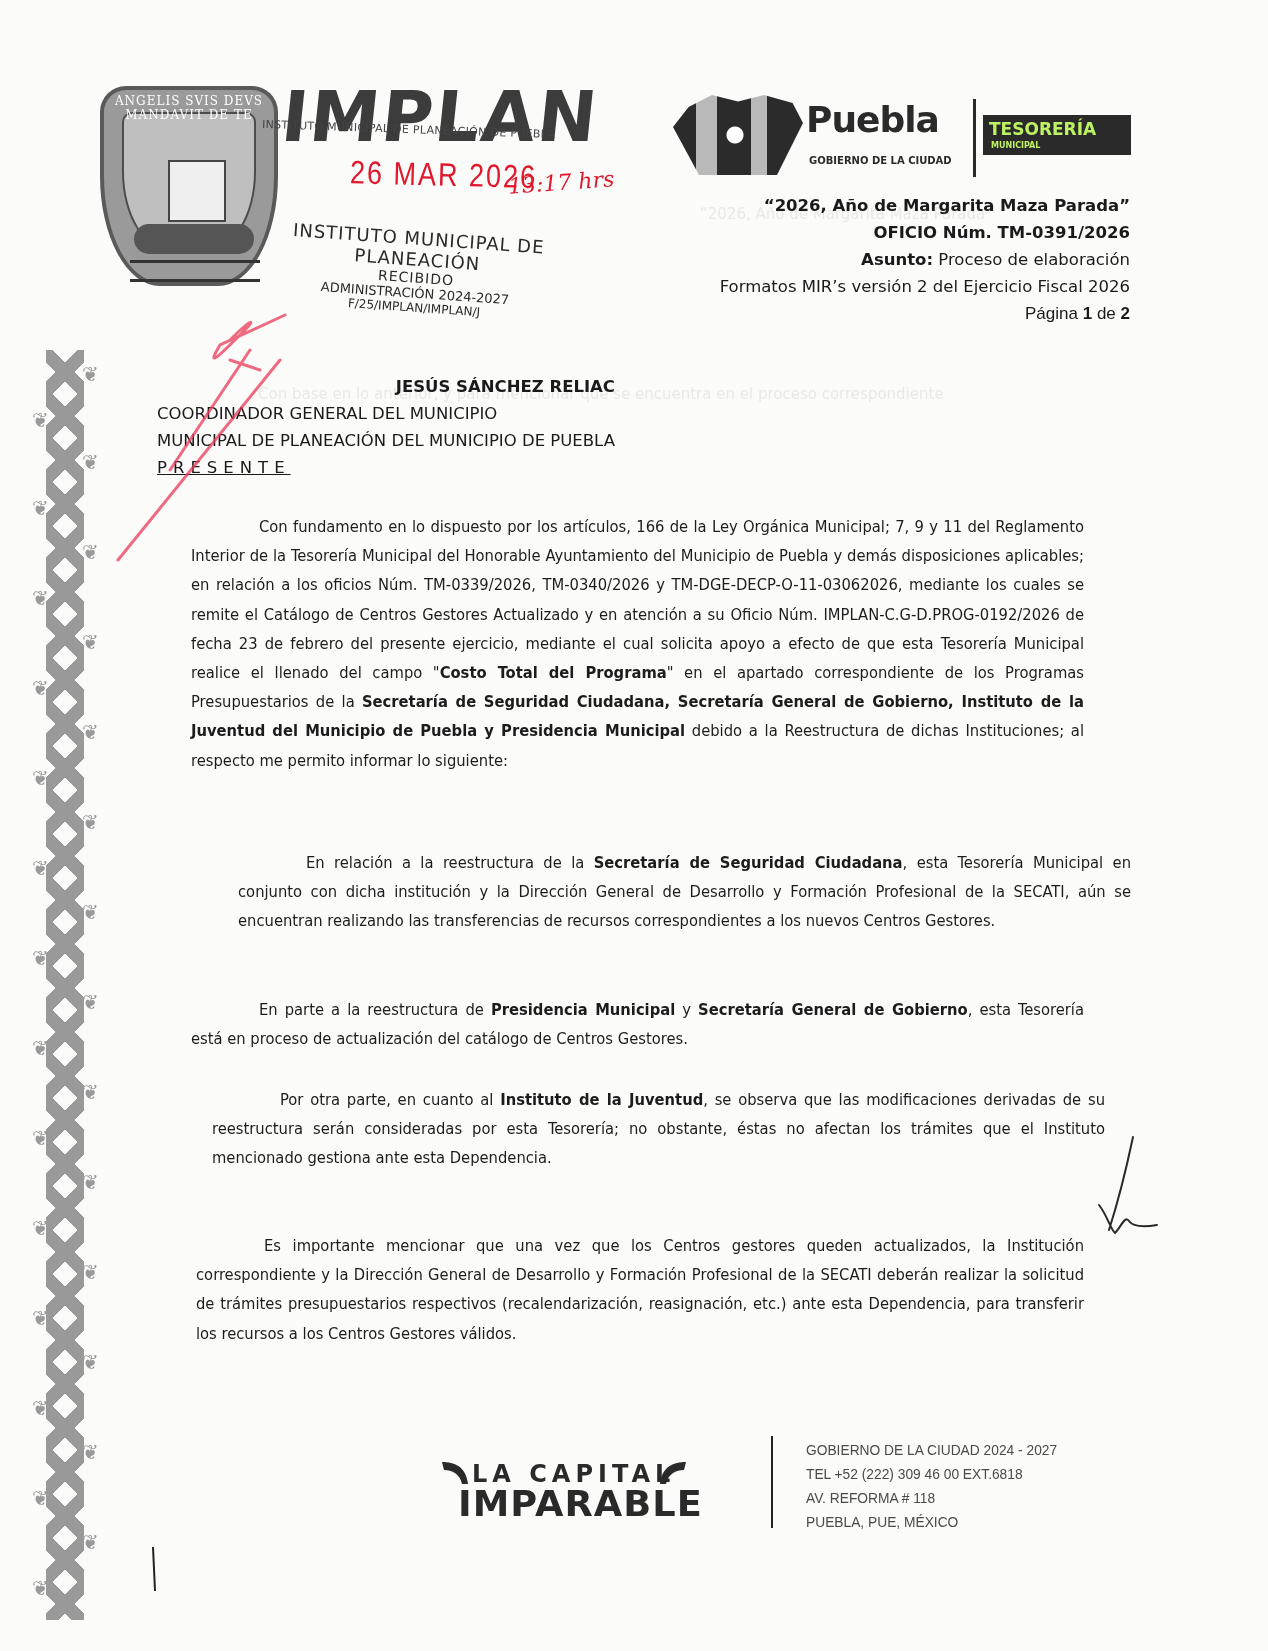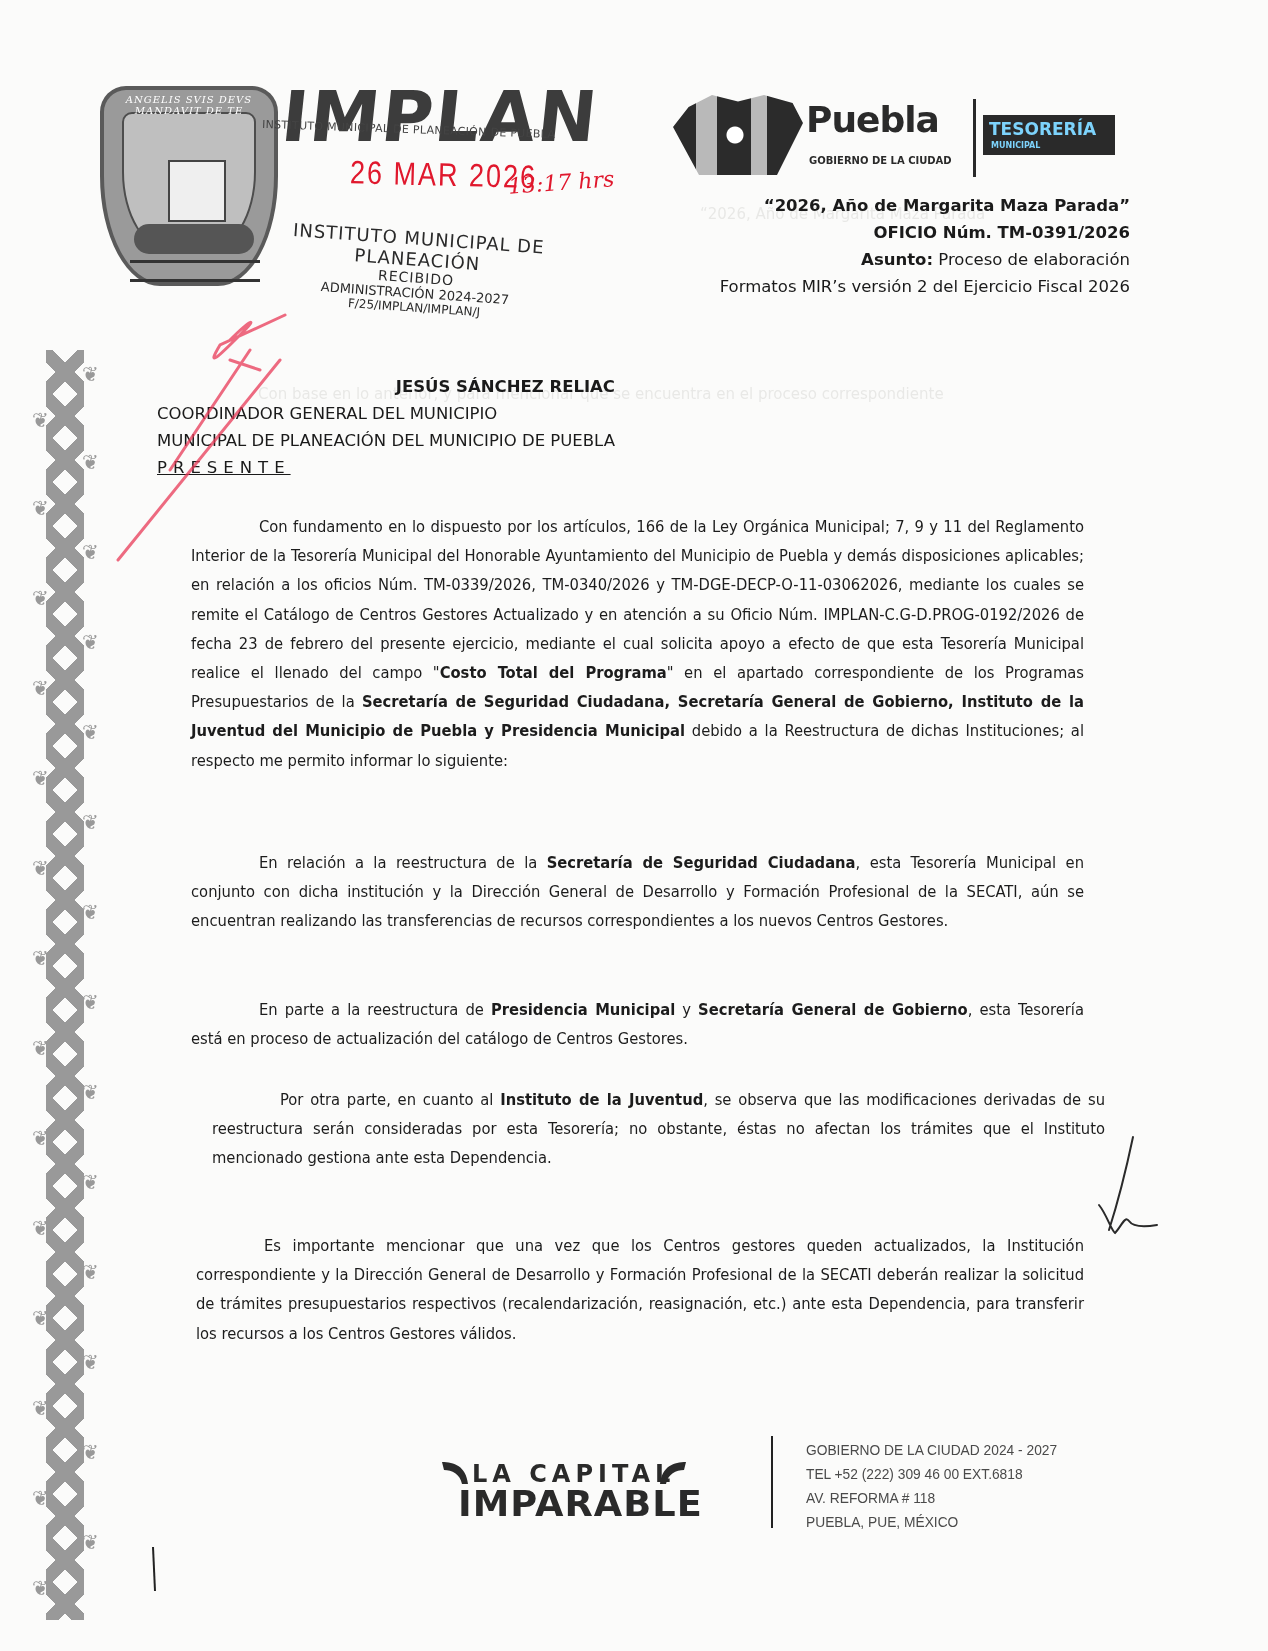--- a/index.html
+++ b/index.html
@@ -95,22 +95,22 @@
     position: absolute; left: 133px; top: 4px; font-weight: 900; font-size: 36px;
     color: #2a2a2a; letter-spacing: -1px;
   }
   .puebla-gob {
     position: absolute; left: 136px; top: 60px; font-weight: 900; font-size: 10px; color: #2a2a2a;
   }
   .puebla-div {
     position: absolute; left: 300px; top: 4px; width: 3px; height: 78px; background: #2a2a2a;
   }
   .tesoreria-box {
-    position: absolute; left: 310px; top: 20px; width: 132px; height: 40px;
-    background: #2a2a2a; color: #7dd3fc;
+    position: absolute; left: 310px; top: 20px; width: 148px; height: 40px;
+    background: #2a2a2a; color: #bef264;
   }
   .tesoreria-box .t1 { position: absolute; left: 6px; top: 4px; font-weight: 900; font-size: 17px; }
   .tesoreria-box .t2 { position: absolute; left: 8px; top: 26px; font-weight: 700; font-size: 8px; }
 
   .header-right {
     position: absolute; right: 138px; top: 192px; text-align: right; line-height: 27px;
     font-size: 16.5px; color: #1a1a1a;
   }
   .header-right .b { font-weight: 700; }
 
@@ -124,21 +124,21 @@
 
   
   .body-text {
     position: absolute; left: 191px; width: 893px; font-size: 16.4px; line-height: 29.2px;
     text-align: justify; color: #1c1c1c;
     font-family: "DejaVu Sans Condensed", "DejaVu Sans", sans-serif;
   }
   .body-text p { margin: 0; text-indent: 68px; }
   .body-text b { font-weight: 700; }
   #p1 { top: 512px; }
-  #p2 { top: 848px; }
+  #p2 { top: 848px; margin-left: 47px; }
   #p3 { top: 995px; }
   #p4 { top: 1085px; margin-left: 21px; }
   #p5 { top: 1231px; left: 196px; width: 888px; }
 
   
   .footer-logo { position: absolute; left: 436px; top: 1460px; width: 290px; height: 70px; }
   .fl-top {
     position: absolute; left: 36px; top: 0; font-weight: 900; font-size: 24px; letter-spacing: 5px; color: #2a2a2a;
   }
   .fl-bot {
@@ -188,21 +188,21 @@
   <span class="leaf" style="left:50px;top:1182px;">❦</span>
   <span class="leaf" style="left:0px;top:1228px;">❦</span>
 </div>
 
 <div class="seal">
   <div class="seal-inner">
     <div class="seal-building"></div>
     <div class="seal-cloud"></div>
     <div class="seal-waves"></div>
   </div>
-  <div class="seal-text" style="font-size:10px;font-style:italic;">ANGELIS SVIS DEVS MANDAVIT DE TE</div>
+  <div class="seal-text" style="font-size:12px;">ANGELIS SVIS DEVS MANDAVIT DE TE</div>
 </div>
 <div class="implan-logo">IMPLAN</div>
 <div class="implan-sub">INSTITUTO MUNICIPAL DE PLANEACIÓN DE PUEBLA</div>
 
 <div class="stamp-date">26 MAR 2026</div>
 <div class="stamp-time">13:17 hrs</div>
 <div class="stamp-block">
   <div class="l1">INSTITUTO MUNICIPAL DE PLANEACIÓN</div>
   <div class="l2">RECIBIDO</div>
   <div class="l3">ADMINISTRACIÓN 2024-2027</div>
@@ -218,20 +218,26 @@
     <div class="t1">TESORERÍA</div>
     <div class="t2">MUNICIPAL</div>
   </div>
 </div>
 
 <div class="header-right">
   <div class="b">“2026, Año de Margarita Maza Parada”</div>
   <div class="b">OFICIO Núm. TM-0391/2026</div>
   <div><b>Asunto:</b> <span>Proceso de elaboración</span></div>
   <div>Formatos MIR’s versión 2 del Ejercicio Fiscal 2026</div>
+  <div style="font-family:'Liberation Sans',sans-serif;font-size:17px;">
+    <span>Página</span>
+    <b>1</b>
+    <span>de</span>
+    <b>2</b>
+  </div>
 </div>
 
 <div class="addressee">
   <div class="name">JESÚS SÁNCHEZ RELIAC</div>
   <div>COORDINADOR GENERAL DEL MUNICIPIO</div>
   <div>MUNICIPAL DE PLANEACIÓN DEL MUNICIPIO DE PUEBLA</div>
   <div class="presente">PRESENTE</div>
 </div>
 
 <svg class="red-scribble" style="left:110px;top:300px;" width="200" height="270" viewBox="0 0 200 270">

